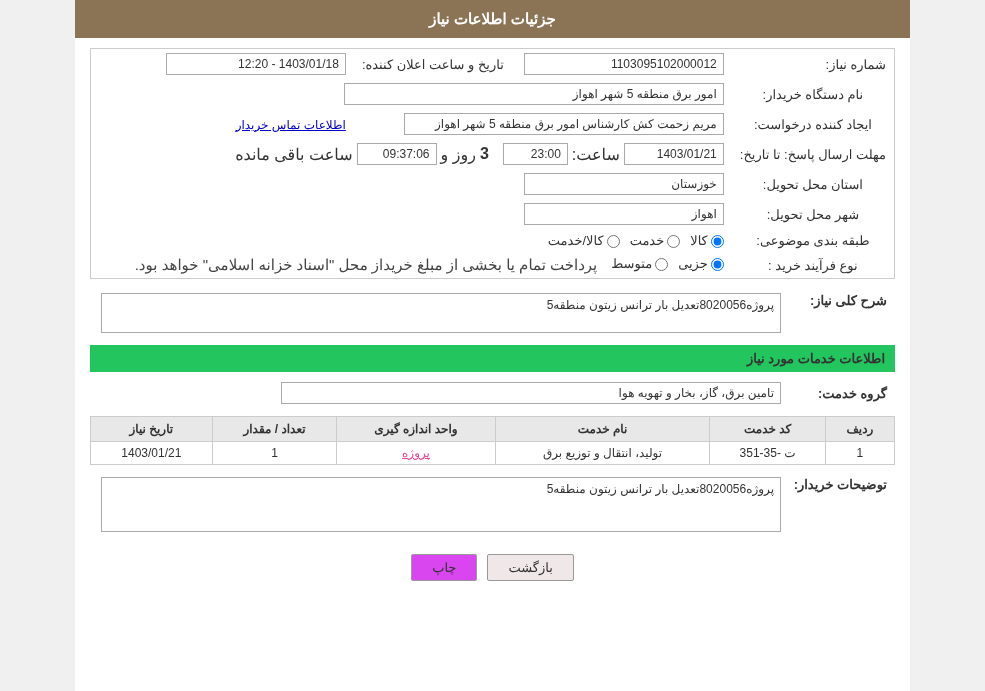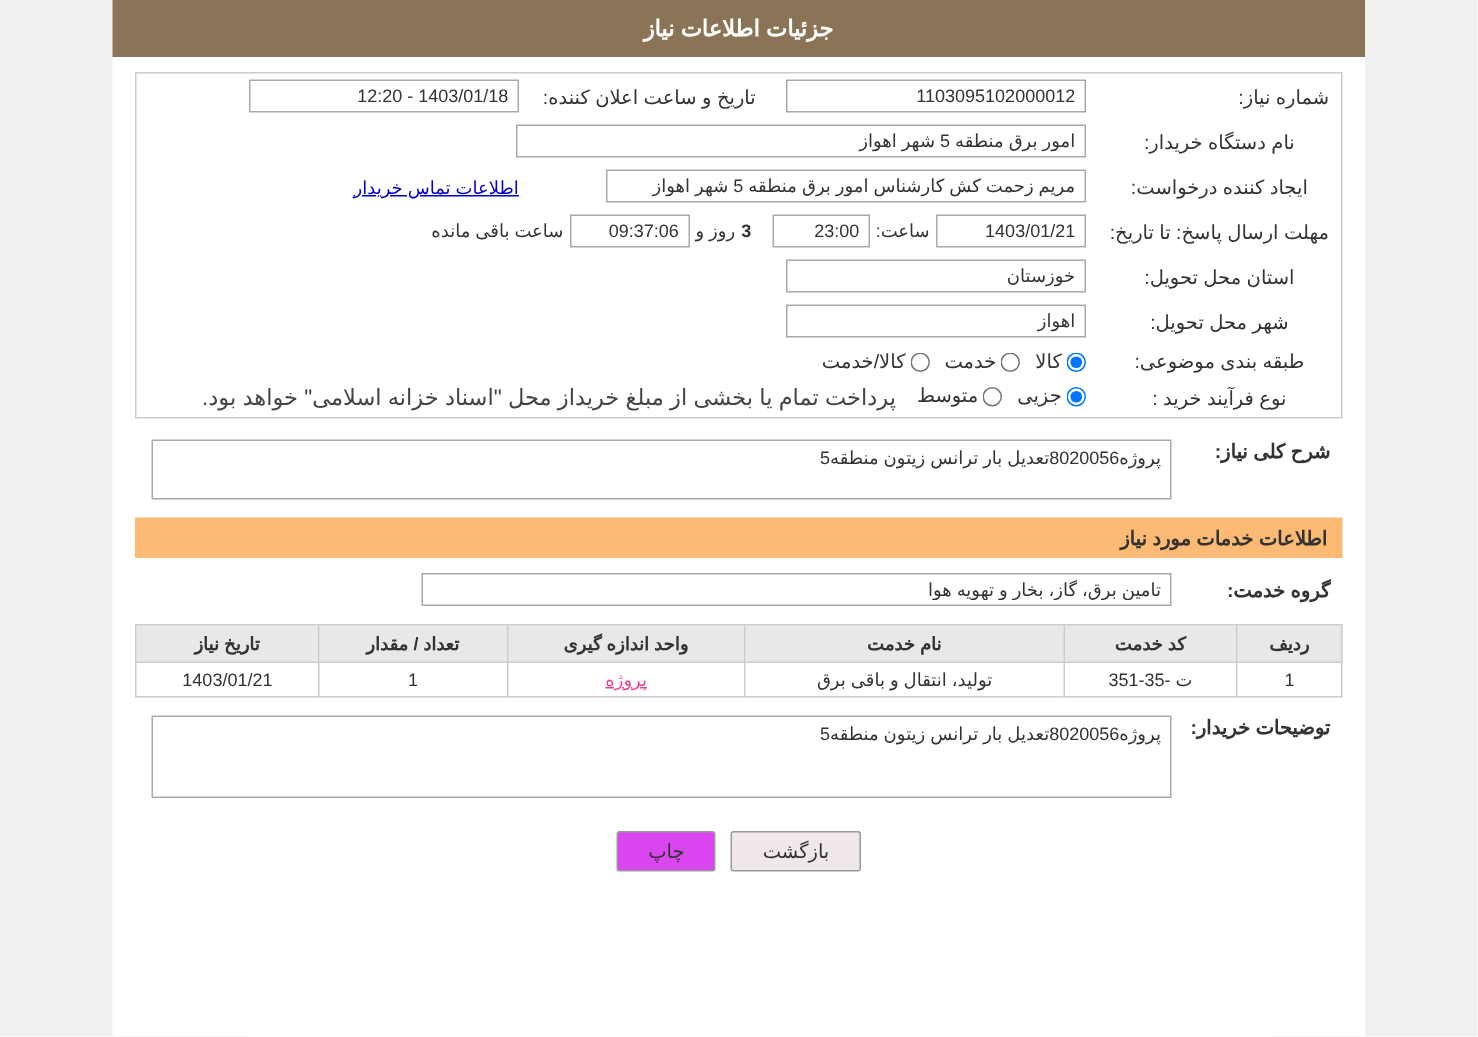--- a/index.html
+++ b/index.html
@@ -75,21 +75,21 @@
       gap: 10px;
       align-items: center;
       direction: rtl;
     }
     .radio-item {
       display: flex;
       align-items: flex-end;
       gap: 3px;
     }
     .section-header {
-      background: #fdba74;
+      background: #22c55e;
       padding: 6px 10px;
       font-weight: bold;
       font-size: 13px;
       text-align: right;
       color: #333;
       margin-bottom: 0;
     }
     .data-table {
       width: 100%;
       border-collapse: collapse;
@@ -127,21 +127,21 @@
     .btn-print {
       background: #d946ef;
       color: #333;
     }
     .btn-back {
       background: #f0e8e8;
       color: #333;
     }
     .inline-label {
       white-space: nowrap;
-      font-size: 12px;
+      font-size: 16px;
     }
   </style>
 </head>
 <body>
 
 <div class="page-wrapper">
   <div class="header-bar">
     <span>جزئیات اطلاعات نیاز</span>
   </div>
 
@@ -299,21 +299,21 @@
           <th>نام خدمت</th>
           <th>واحد اندازه گیری</th>
           <th>تعداد / مقدار</th>
           <th>تاریخ نیاز</th>
         </tr>
       </thead>
       <tbody id="data-table-body">
       <tr>
       <td>1</td>
       <td>ت -35-351</td>
-      <td>تولید، انتقال و باقی برق</td>
+      <td>تولید، انتقال و توزیع برق</td>
       <td style="color:#ec4899;text-decoration:underline;cursor:pointer;">پروژه</td>
       <td>1</td>
       <td>1403/01/21</td>
     </tr>
         </tbody>
     </table>
 
     <table style="width:100%;border-collapse:collapse;margin-bottom:8px;">
       <tbody>
           <tr>

